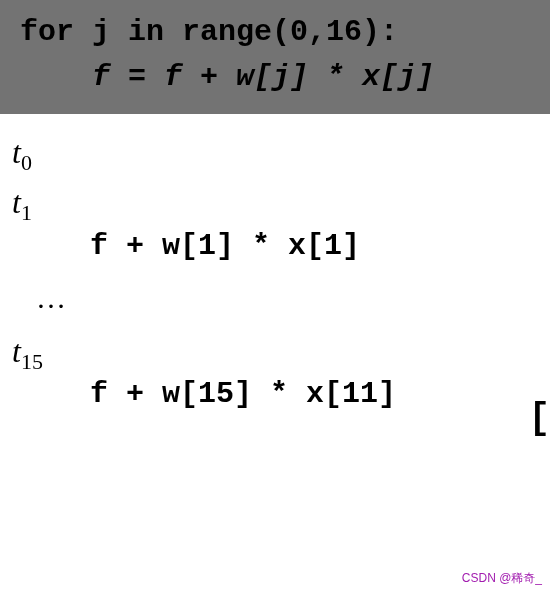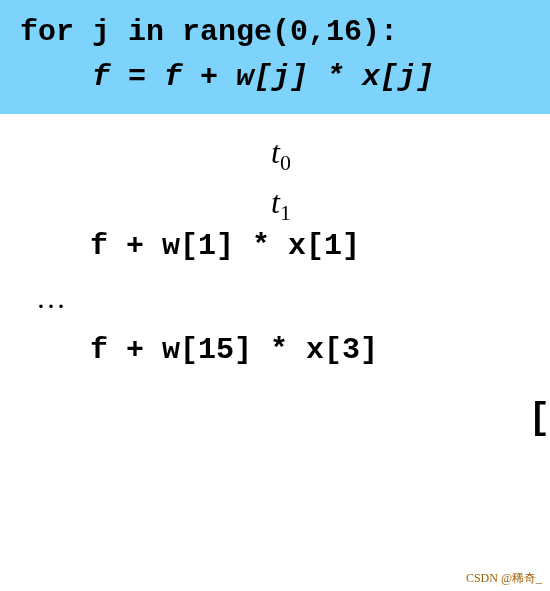--- a/index.html
+++ b/index.html
@@ -9,21 +9,21 @@
     }
     body {
       width: 550px;
       height: 591px;
       background: #ffffff;
       font-family: "Courier New", Courier, monospace;
       position: relative;
       overflow: hidden;
     }
     .code-block {
-      background: #7dd3fc;
+      background: #737373;
       padding: 10px 20px 14px 20px;
       font-size: 30px;
       font-weight: bold;
       line-height: 1.5;
       font-family: "Courier New", Courier, monospace;
     }
     .code-line1 {
       white-space: pre;
     }
     .code-line2 {
@@ -35,21 +35,20 @@
     }
     .step-row {
       margin-bottom: 8px;
     }
     .time-label {
       font-family: "Times New Roman", serif;
       font-style: italic;
       font-size: 32px;
       font-weight: normal;
       display: block;
-      text-align: center;
     }
     .time-label sub {
       font-size: 22px;
       vertical-align: sub;
       font-style: normal;
     }
     .expr {
       font-family: "Courier New", Courier, monospace;
       font-weight: bold;
       font-size: 30px;
@@ -61,23 +60,23 @@
     .ellipsis {
       font-family: "Times New Roman", serif;
       font-size: 30px;
       padding-left: 24px;
       margin: 18px 0;
     }
     .watermark {
       position: absolute;
       bottom: 4px;
       right: 8px;
-      font-family: Liberation Serif, serif;
+      font-family: Liberation Sans, sans-serif;
       font-size: 12px;
-      color: #a16207;
+      color: #a21caf;
     }
     .bracket {
       position: absolute;
       right: 0;
       top: 398px;
       font-family: "Courier New", monospace;
       font-size: 36px;
       font-weight: bold;
     }
   </style>
@@ -96,20 +95,21 @@
   </div>
 
   <div class="step-row">
     <span class="time-label"><span>t</span><sub>1</sub></span>
     <span class="expr">f + w[1] * x[1]</span>
   </div>
 
   <div class="ellipsis">…</div>
 
   <div class="step-row">
-    <span class="expr">f + w[15] * x[3]</span>
+    <span class="time-label"><span>t</span><sub>15</sub></span>
+    <span class="expr">f + w[15] * x[11]</span>
   </div>
 
 </div>
 
 <div class="bracket">[</div>
 
 <div class="watermark">CSDN @稀奇_</div>
 
 </body></html>

